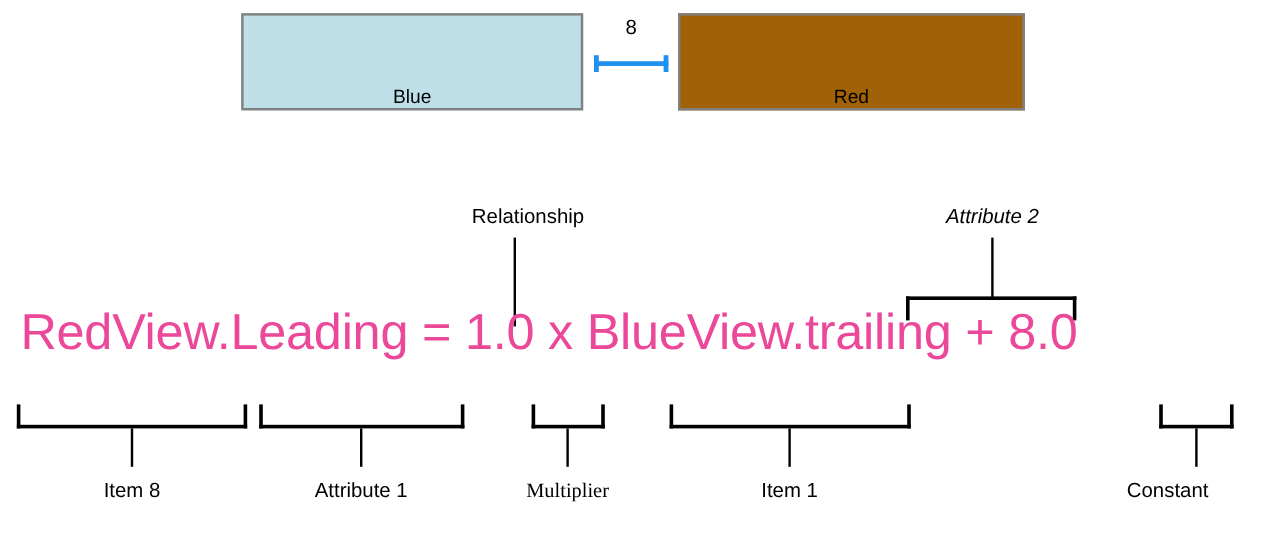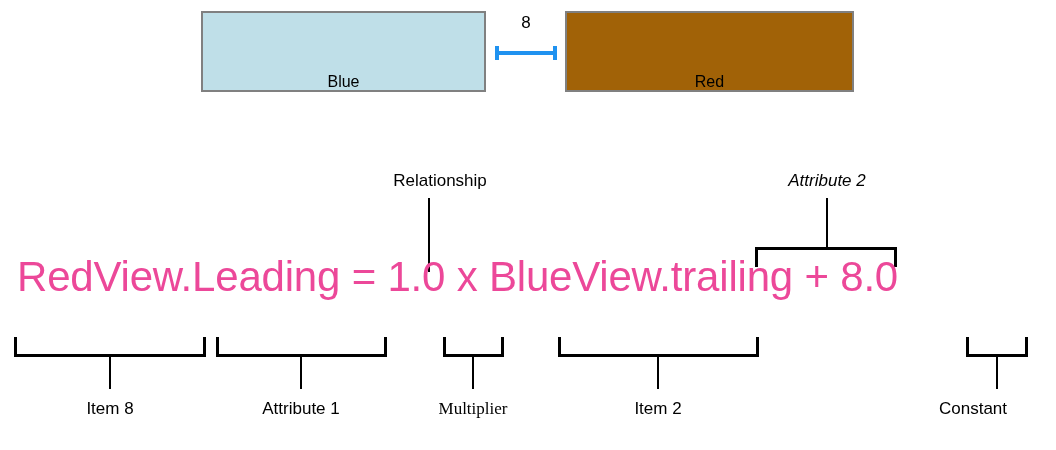--- a/index.html
+++ b/index.html
@@ -161,19 +161,19 @@
   <div class="bracket-down" style="left:216px; top:337px; width:171px;"></div>
   <div class="vline" style="left:300px; top:357px; height:32px;"></div>
   <div class="anno-label" style="left:301px; top:400px;">Attribute 1</div>
 
   <div class="bracket-down" style="left:443px; top:337px; width:61px;"></div>
   <div class="vline" style="left:472px; top:357px; height:32px;"></div>
   <div class="anno-label" style="left:473px; top:400px;font-family:Liberation Serif, serif;">Multiplier</div>
 
   <div class="bracket-down" style="left:558px; top:337px; width:201px;"></div>
   <div class="vline" style="left:657px; top:357px; height:32px;"></div>
-  <div class="anno-label" style="left:658px; top:400px;">Item 2</div>
+  <div class="anno-label" style="left:658px; top:400px;">Item 1</div>
 
   <div class="bracket-down" style="left:966px; top:337px; width:62px;"></div>
   <div class="vline" style="left:996px; top:357px; height:32px;"></div>
   <div class="anno-label" style="left:973px; top:400px;">Constant</div>
 
 </div>
 
 </body></html>

